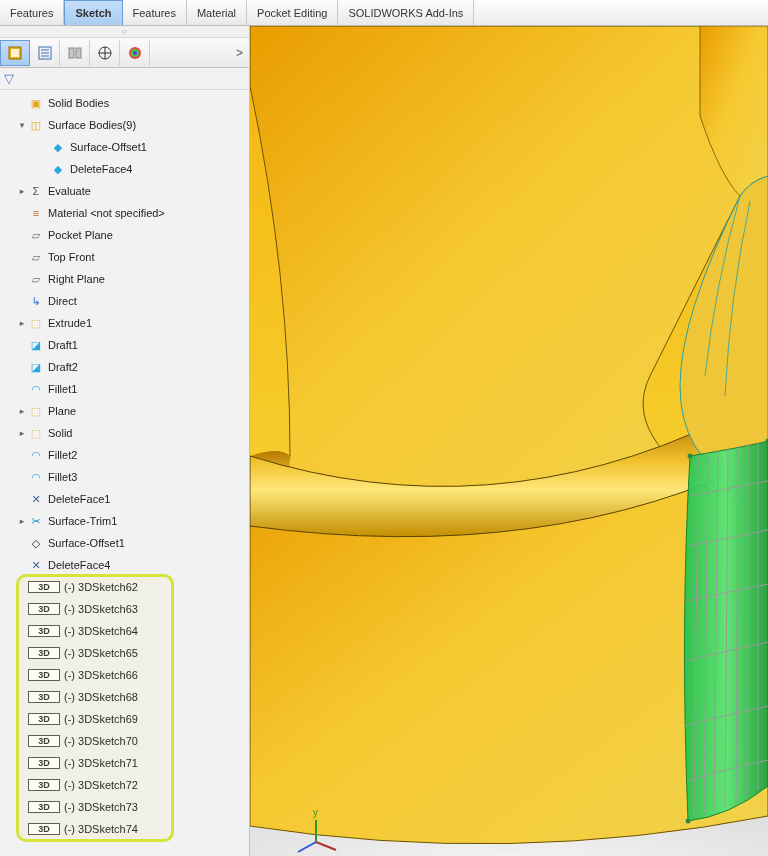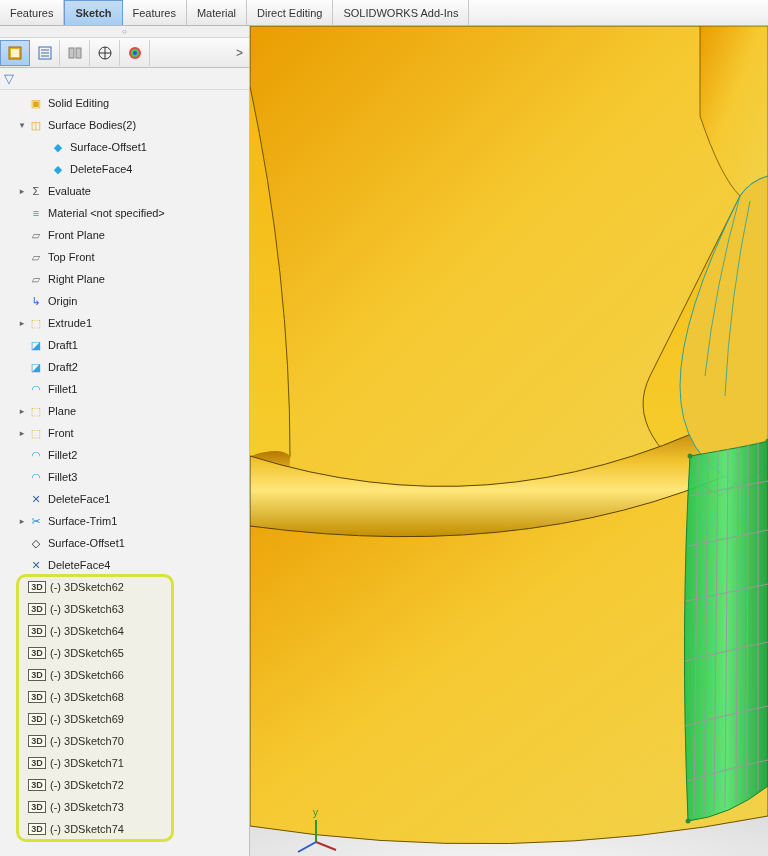--- a/index.html
+++ b/index.html
@@ -174,40 +174,40 @@
   .ic-mat { color: #c06a1e; }
   .ic-plane { color: #777; }
   .ic-origin { color: #2b6cd4; }
   .ic-extrude { color: #d99a15; }
   .ic-draft { color: #2aa6e0; }
   .ic-fillet { color: #2aa6e0; }
   .ic-pocket { color: #d99a15; }
   .ic-boss { color: #d99a15; }
   .ic-delface { color: #3a68a0; }
   .ic-trim { color: #1f8fcb; }
-  .ic-3d { font-size: 9px; font-weight: bold; background: #fff; border: 1px solid #555; padding: 0 1px; color: #333; width: 18px; height: 12px; line-height: 10px; }
+  .ic-3d { font-size: 9px; font-weight: bold; background: #fff; border: 1px solid #555; padding: 0 15px; color: #333; width: 18px; height: 12px; line-height: 10px; }
 </style>
 </head>
 <body>
 
 <div class="tab-strip">
   <div class="tab">
       <span>Features</span>
     </div>
   <div class="tab active">
       <span>Sketch</span>
     </div>
   <div class="tab">
       <span>Features</span>
     </div>
   <div class="tab">
       <span>Material</span>
     </div>
   <div class="tab">
-      <span>Direct Editing</span>
+      <span>Pocket Editing</span>
     </div>
   <div class="tab">
       <span>SOLIDWORKS Add-Ins</span>
     </div>
 </div>
 
 <div class="content-row">
 
   <div class="left-panel">
     <div class="small-toolbar">
@@ -254,26 +254,26 @@
 
     <div class="filter-row">
       <span style="font-size:13px;color:#4a7ab8;">▽</span>
     </div>
 
     <div class="tree" id="tree">
 
       <div class="node indent1">
           <span class="caret blank">▸</span>
           <span class="nicon ic-cube">▣</span>
-          <span>Solid Editing</span>
+          <span>Solid Bodies</span>
         </div>
         <div class="node indent1">
           <span class="caret">▾</span>
           <span class="nicon ic-surface">◫</span>
-          <span>Surface Bodies(2)</span>
+          <span>Surface Bodies(9)</span>
         </div>
         <div class="node indent2">
           <span class="caret blank">▸</span>
           <span class="nicon ic-offset">◆</span>
           <span>Surface-Offset1</span>
         </div>
         <div class="node indent2">
           <span class="caret blank">▸</span>
           <span class="nicon ic-offset">◆</span>
           <span>DeleteFace4</span>
@@ -284,36 +284,36 @@
           <span>Evaluate</span>
         </div>
         <div class="node indent1">
           <span class="caret blank">▸</span>
           <span class="nicon ic-mat">≡</span>
           <span>Material &lt;not specified&gt;</span>
         </div>
         <div class="node indent1">
           <span class="caret blank">▸</span>
           <span class="nicon ic-plane">▱</span>
-          <span>Front Plane</span>
+          <span>Pocket Plane</span>
         </div>
         <div class="node indent1">
           <span class="caret blank">▸</span>
           <span class="nicon ic-plane">▱</span>
           <span>Top Front</span>
         </div>
         <div class="node indent1">
           <span class="caret blank">▸</span>
           <span class="nicon ic-plane">▱</span>
           <span>Right Plane</span>
         </div>
         <div class="node indent1">
           <span class="caret blank">▸</span>
           <span class="nicon ic-origin">↳</span>
-          <span>Origin</span>
+          <span>Direct</span>
         </div>
         <div class="node indent1">
           <span class="caret">▸</span>
           <span class="nicon ic-extrude">⬚</span>
           <span>Extrude1</span>
         </div>
         <div class="node indent1">
           <span class="caret blank">▸</span>
           <span class="nicon ic-draft">◪</span>
           <span>Draft1</span>
@@ -329,21 +329,21 @@
           <span>Fillet1</span>
         </div>
         <div class="node indent1">
           <span class="caret">▸</span>
           <span class="nicon ic-pocket">⬚</span>
           <span>Plane</span>
         </div>
         <div class="node indent1">
           <span class="caret">▸</span>
           <span class="nicon ic-boss">⬚</span>
-          <span>Front</span>
+          <span>Solid</span>
         </div>
         <div class="node indent1">
           <span class="caret blank">▸</span>
           <span class="nicon ic-fillet">◠</span>
           <span>Fillet2</span>
         </div>
         <div class="node indent1">
           <span class="caret blank">▸</span>
           <span class="nicon ic-fillet">◠</span>
           <span>Fillet3</span>

